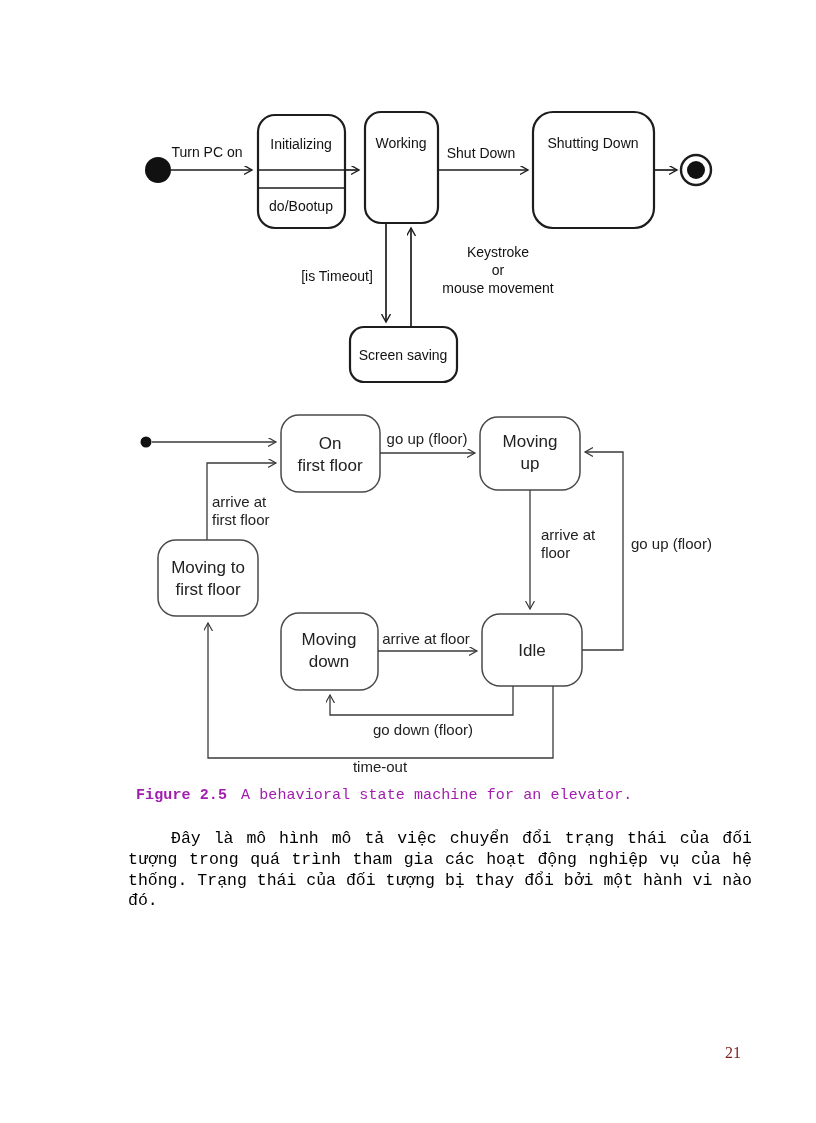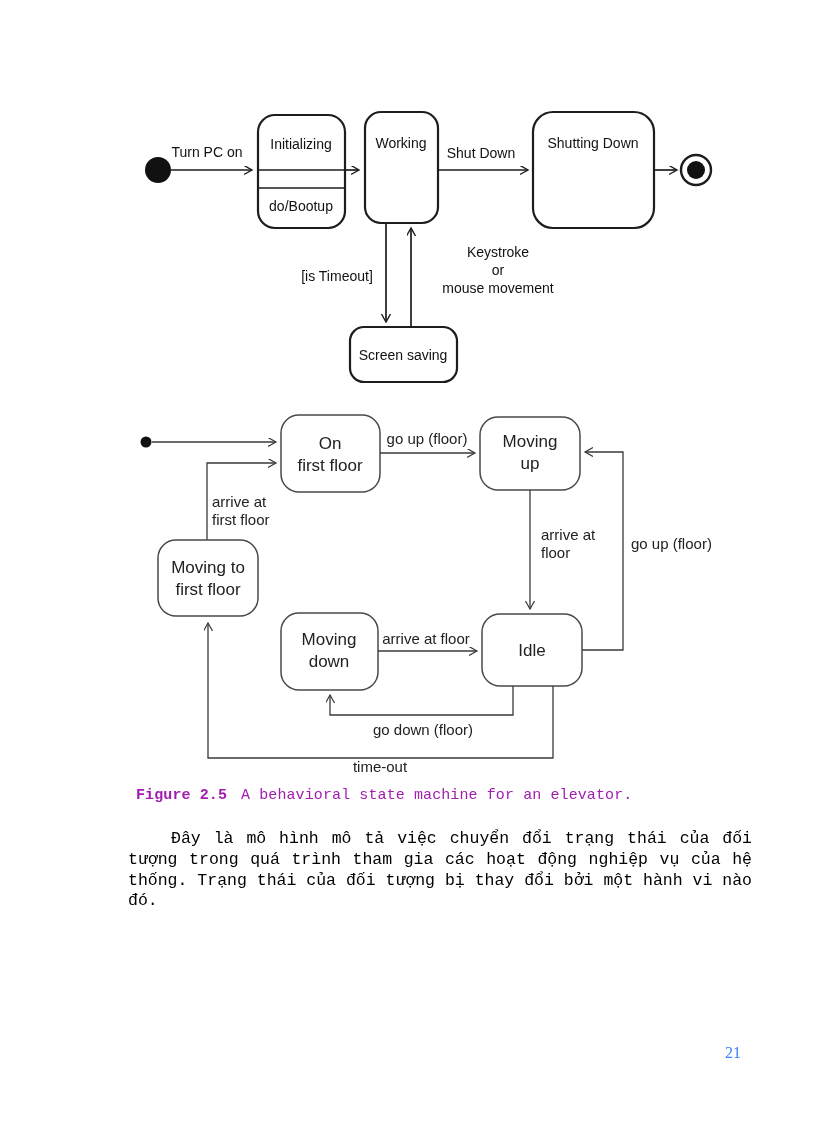--- a/index.html
+++ b/index.html
@@ -23,21 +23,21 @@
   .bodytext{
     position:absolute;left:113px;top:829px;width:624px;
     font-family:Liberation Mono, monospace;font-size:16.5px;line-height:20.8px;
     color:#000;text-align:justify;margin-left:15px;
   }
   .bodytext p{margin:0;text-indent:43px;}
   .bodytext p + p{margin-top:3px;}
   .u{text-decoration:underline;}
   .pagenum{
     position:absolute;left:718px;top:1044px;width:30px;text-align:center;
-    font-family:"Liberation Serif",serif;font-size:16px;color:#3b82f6;
+    font-family:"Liberation Serif",serif;font-size:16px;color:#7f1d1d;
   }
 </style>
 </head>
 <body>
 
 <svg width="816" height="800" viewBox="0 0 816 800">
   <defs>
     <marker id="arr1" markerWidth="12" markerHeight="12" refX="8" refY="4.5" orient="auto" markerUnits="userSpaceOnUse">
       <path d="M0,0 L8,4.5 L0,9" fill="none" stroke="#1d1d1d" stroke-width="1.4"></path>
     </marker>

